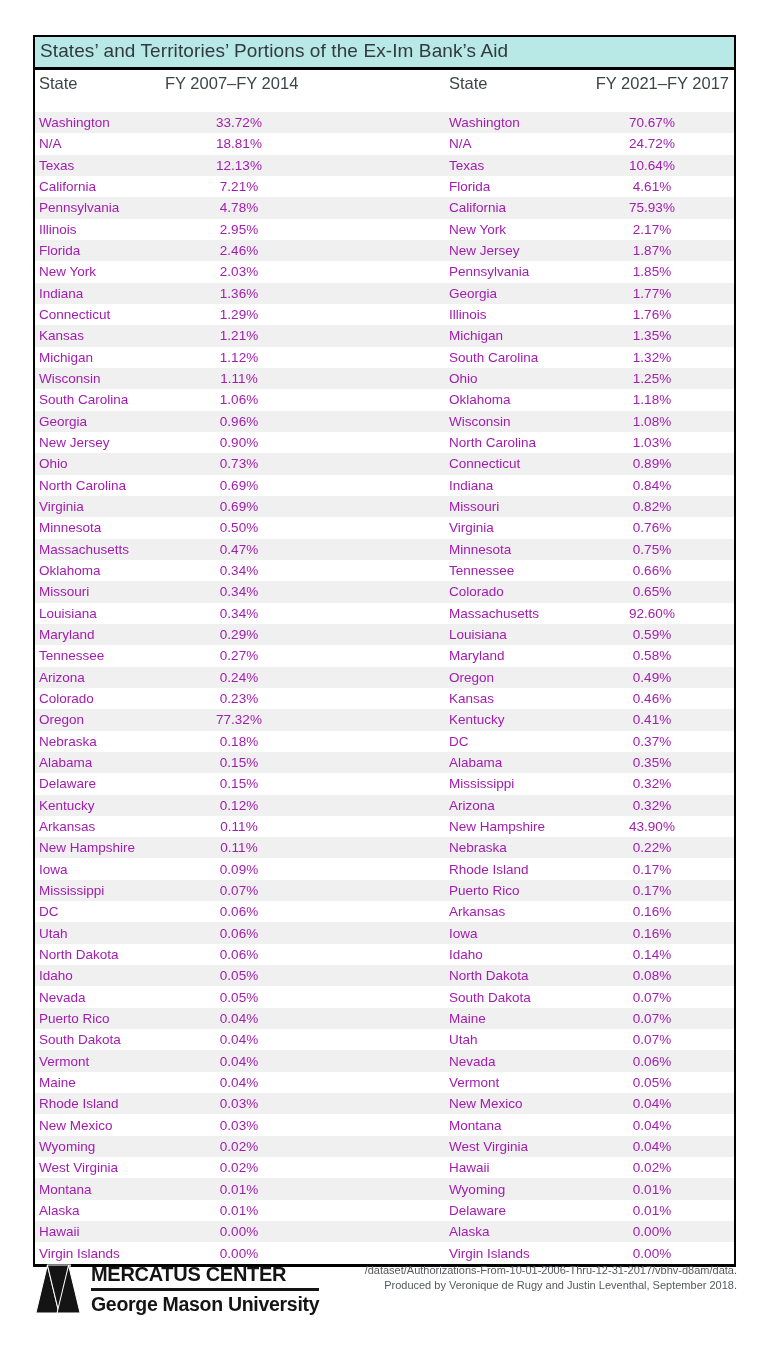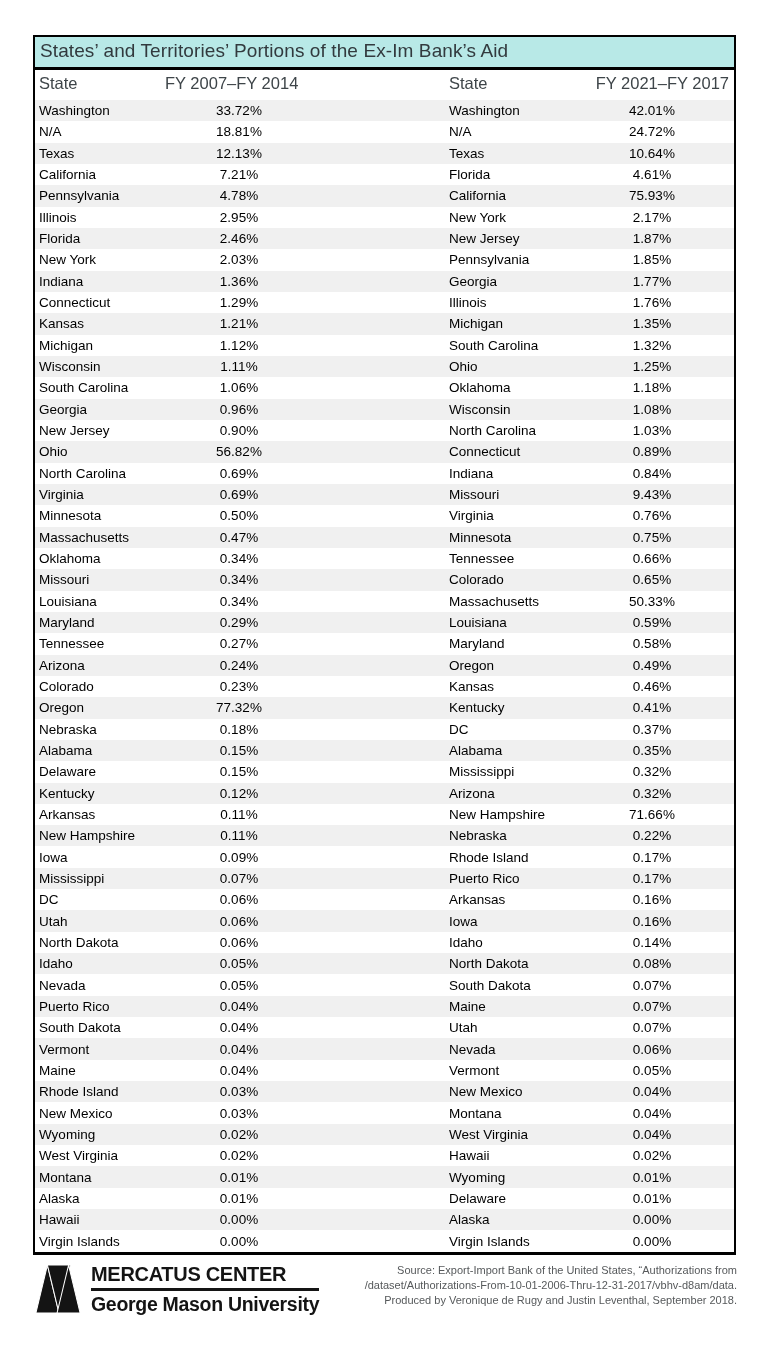--- a/index.html
+++ b/index.html
@@ -14,35 +14,35 @@
     background:#fff;
   }
   .title-bar {
     background:#b8e9e7;
     border-bottom:3px solid #000;
     padding:3px 6px 5px 5px;
     font-size:19px; font-weight:500; color:#323a3e;
     letter-spacing:.1px;
   }
   .header-row {
-    position:relative; height:30px;
+    position:relative; height:42px;
     font-size:16.5px; color:#3e4549; font-weight:400;text-decoration:underline;
   }
   .header-row .h { position:absolute; top:4px; white-space:nowrap; }
   .h-state-left  { left:4px; }
   .h-period-left { left:86px;margin-left:44px; }
   .h-state-right { left:414px; }
   .h-period-right{ right:5px; }
 
   .table-body { width:100%; }
   .trow {
     display:grid;
     grid-template-columns:145px 118px 147px 143px 128px 18px;
     height:21.33px; align-items:center;
-    font-size:13.5px; color:#000000;
+    font-size:13.5px; color:#a21caf;
   }
   .trow:nth-child(odd) { background:#f0f0f0; }
   .cell-state { padding-left:4px; white-space:nowrap; overflow:hidden; }
   .cell-value { text-align:center; white-space:nowrap; }
 
   
   .footer-logo {
     position:absolute; left:35px; top:1262px;
     display:flex; align-items:flex-start;
   }
@@ -76,21 +76,21 @@
       <span class="h h-state-right">State</span>
       <span class="h h-period-right">FY 2021–FY 2017</span>
     </div>
 
     <div class="table-body">
     <div class="trow">
       <span class="cell-state">Washington</span>
       <span class="cell-value">33.72%</span>
       <span></span>
       <span class="cell-state">Washington</span>
-      <span class="cell-value">42.01%</span>
+      <span class="cell-value">70.67%</span>
       <span></span>
     </div>
 
     <div class="trow">
       <span class="cell-state">N/A</span>
       <span class="cell-value">18.81%</span>
       <span></span>
       <span class="cell-state">N/A</span>
       <span class="cell-value">24.72%</span>
       <span></span>
@@ -217,42 +217,42 @@
       <span class="cell-state">New Jersey</span>
       <span class="cell-value">0.90%</span>
       <span></span>
       <span class="cell-state">North Carolina</span>
       <span class="cell-value">1.03%</span>
       <span></span>
     </div>
 
     <div class="trow">
       <span class="cell-state">Ohio</span>
-      <span class="cell-value">56.82%</span>
+      <span class="cell-value">0.73%</span>
       <span></span>
       <span class="cell-state">Connecticut</span>
       <span class="cell-value">0.89%</span>
       <span></span>
     </div>
 
     <div class="trow">
       <span class="cell-state">North Carolina</span>
       <span class="cell-value">0.69%</span>
       <span></span>
       <span class="cell-state">Indiana</span>
       <span class="cell-value">0.84%</span>
       <span></span>
     </div>
 
     <div class="trow">
       <span class="cell-state">Virginia</span>
       <span class="cell-value">0.69%</span>
       <span></span>
       <span class="cell-state">Missouri</span>
-      <span class="cell-value">9.43%</span>
+      <span class="cell-value">0.82%</span>
       <span></span>
     </div>
 
     <div class="trow">
       <span class="cell-state">Minnesota</span>
       <span class="cell-value">0.50%</span>
       <span></span>
       <span class="cell-state">Virginia</span>
       <span class="cell-value">0.76%</span>
       <span></span>
@@ -283,21 +283,21 @@
       <span class="cell-state">Colorado</span>
       <span class="cell-value">0.65%</span>
       <span></span>
     </div>
 
     <div class="trow">
       <span class="cell-state">Louisiana</span>
       <span class="cell-value">0.34%</span>
       <span></span>
       <span class="cell-state">Massachusetts</span>
-      <span class="cell-value">50.33%</span>
+      <span class="cell-value">92.60%</span>
       <span></span>
     </div>
 
     <div class="trow">
       <span class="cell-state">Maryland</span>
       <span class="cell-value">0.29%</span>
       <span></span>
       <span class="cell-state">Louisiana</span>
       <span class="cell-value">0.59%</span>
       <span></span>
@@ -373,21 +373,21 @@
       <span class="cell-state">Arizona</span>
       <span class="cell-value">0.32%</span>
       <span></span>
     </div>
 
     <div class="trow">
       <span class="cell-state">Arkansas</span>
       <span class="cell-value">0.11%</span>
       <span></span>
       <span class="cell-state">New Hampshire</span>
-      <span class="cell-value">71.66%</span>
+      <span class="cell-value">43.90%</span>
       <span></span>
     </div>
 
     <div class="trow">
       <span class="cell-state">New Hampshire</span>
       <span class="cell-value">0.11%</span>
       <span></span>
       <span class="cell-state">Nebraska</span>
       <span class="cell-value">0.22%</span>
       <span></span>
@@ -573,18 +573,17 @@
       <polygon points="24,53 36.5,1 49,53" fill="#141414" stroke="#ffffff" stroke-width="1.1"></polygon>
     </svg>
     <div class="logo-text">
       <div class="logo-line1">MERCATUS CENTER</div>
       <div class="logo-divider"></div>
       <div class="logo-line2">George Mason University</div>
     </div>
   </div>
 
   <div class="footer-source">
-    <div>Source: Export-Import Bank of the United States, “Authorizations from</div>
     <div>/dataset/Authorizations-From-10-01-2006-Thru-12-31-2017/vbhv-d8am/data.</div>
     <div>Produced by Veronique de Rugy and Justin Leventhal, September 2018.</div>
   </div>
 
 </div>
 
 </body></html>

